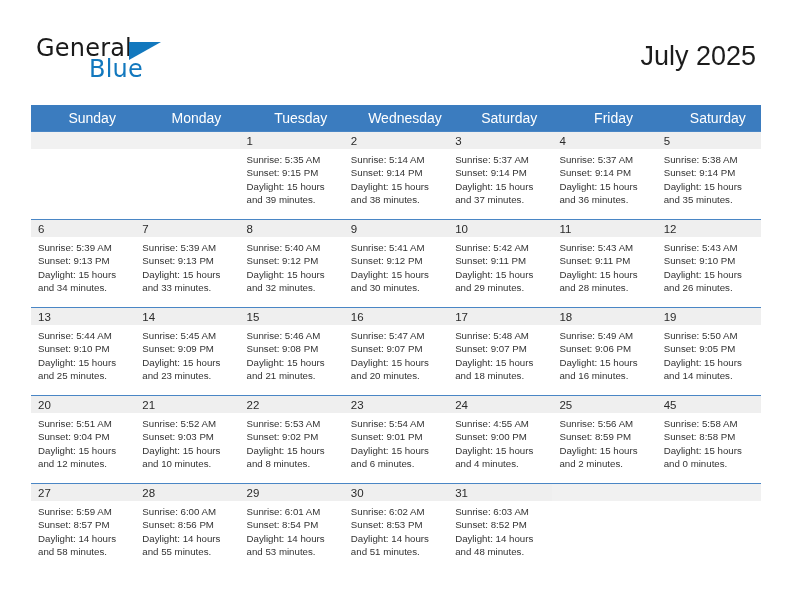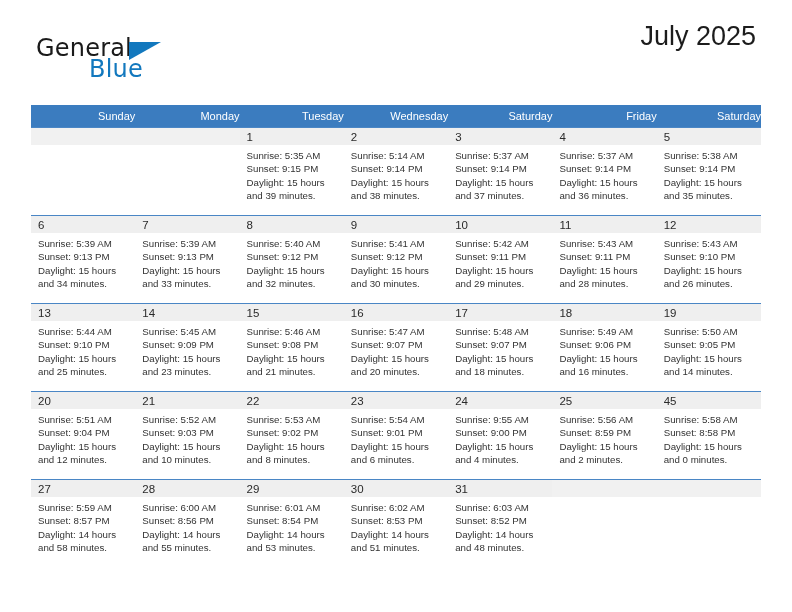--- a/index.html
+++ b/index.html
@@ -68,21 +68,21 @@
     width: 0;
     height: 0;
     border-left: 32px solid #1278be;
     border-bottom: 18px solid transparent;
     border-top: 0 solid transparent;
   }
 
   .title-block {
     position: absolute;
     right: 36px;
-    top: 20px;
+    top: 40px;
     text-align: left;
   }
   .cal-title {
     font-size: 27px;
     font-weight: 400;
     color: #1c1c1c;
     line-height: 1.2;
     white-space: nowrap;
   }
   .cal-subtitle {
@@ -99,23 +99,23 @@
     position: absolute;
     left: 31px;
     top: 105px;
     width: 730px;
     border-collapse: collapse;
     table-layout: fixed;
   }
   .weekday-row th {
     background: #3b7cbf;
     color: #ffffff;
-    font-size: 11px;
+    font-size: 14px;
     font-weight: 400;
-    text-align: right;
+    text-align: center;
     padding: 5px 0 5px 18px;
     height: 18px;
     box-sizing: border-box;
     border: none;
   }
   .week-row td {
     vertical-align: top;
     padding: 0;
     height: 88px;
     box-sizing: border-box;
@@ -447,21 +447,21 @@
                 <div>Sunset: 9:01 PM</div>
                 <div>Daylight: 15 hours</div>
                 <div>and 6 minutes.</div>
               </div>
             </div>
           </td>
           <td>
             <div class="daycell">
               <div class="datebar">24</div>
               <div class="lines">
-                <div>Sunrise: 9:55 AM</div>
+                <div>Sunrise: 4:55 AM</div>
                 <div>Sunset: 9:00 PM</div>
                 <div>Daylight: 15 hours</div>
                 <div>and 4 minutes.</div>
               </div>
             </div>
           </td>
           <td>
             <div class="daycell">
               <div class="datebar">25</div>
               <div class="lines">

